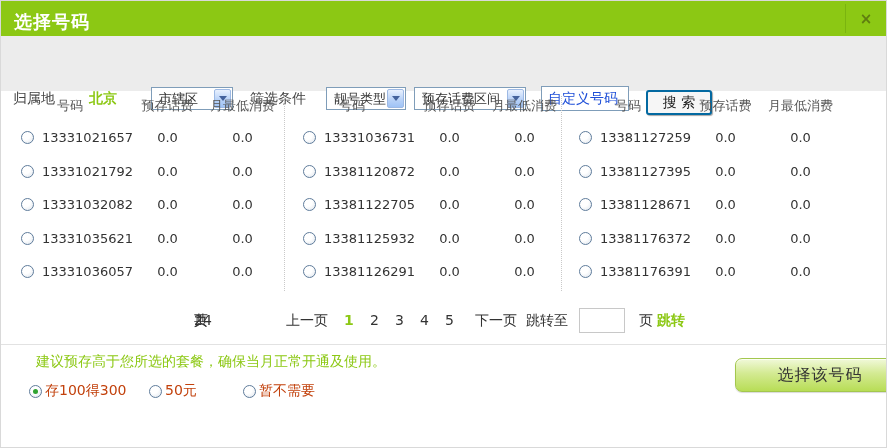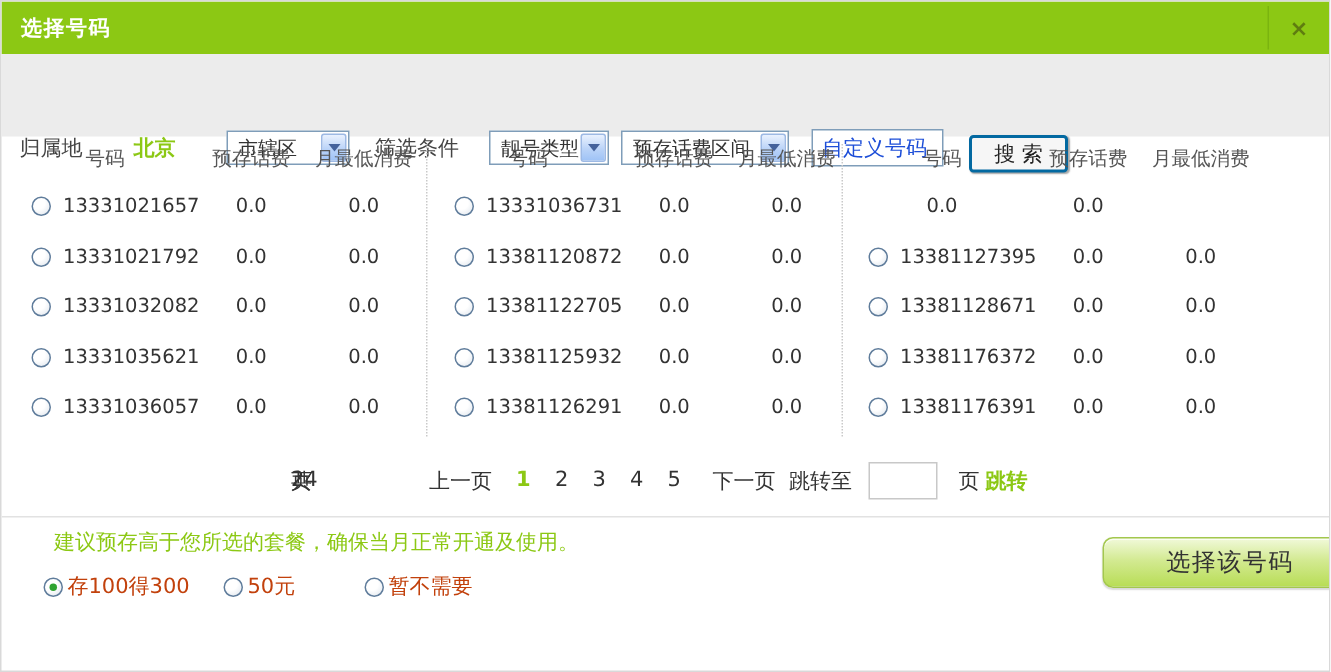--- a/index.html
+++ b/index.html
@@ -2,21 +2,21 @@
 <html><head>
 <meta charset="utf-8">
 <style>
   * { margin:0; padding:0; box-sizing:border-box; }
   html,body { width:887px; height:448px; background:#fff; }
   body { font-family:"DejaVu Sans","Liberation Sans",sans-serif; color:#333; }
   #app { position:relative; width:887px; height:448px; background:#fff; overflow:hidden; border:1px solid #d9d9d9; }
 
   
   .titlebar { position:absolute; left:0; top:0; width:887px; height:35px; background:#8CC814; }
-  .titlebar .title { position:absolute; left:13px; top:9px; font-size:14px; font-weight:bold; color:#fff; letter-spacing:1px; }
+  .titlebar .title { position:absolute; left:13px; top:9px; font-size:18px; font-weight:bold; color:#fff; letter-spacing:1px; }
   .titlebar .divider { position:absolute; right:42px; top:3px; width:1px; height:29px; background:#7ab40f; }
   .titlebar .close { position:absolute; right:12px; top:8px; width:20px; height:20px; color:#5f7d10; font-size:15px; font-weight:bold; text-align:center; line-height:20px; cursor:pointer; }
 
   
   .filterbar { position:absolute; left:0; top:35px; width:887px; height:55px; background:#ECECEC; }
   .lbl { position:absolute; font-size:14px; color:#444; top:54px; }
   .lbl-green { color:#8CC814; font-weight:bold; }
 
   .xp-select { position:absolute; top:51px; height:23px; background:#fff; border:1px solid #7F9DB9; display:flex; align-items:center; justify-content:space-between; cursor:pointer; }
   .xp-select .sel-text { font-size:13px; color:#333; padding-left:7px; white-space:nowrap; overflow:hidden; }
@@ -197,20 +197,24 @@
     </div>
   </div>
 
   <div class="num-col" style="left:562px;width:280px">
     <div class="nrow nhead">
       <span class="ncell ncell-number">号码</span>
       <span class="ncell">预存话费</span>
       <span class="ncell">月最低消费</span>
     </div>
     <div class="nrow">
+      <span class="ncell ncell-number">
+          <span class="radio"></span>
+          <span>13381127259</span>
+        </span>
       <span class="ncell">0.0</span>
       <span class="ncell">0.0</span>
     </div>
     <div class="nrow">
       <span class="ncell ncell-number">
           <span class="radio"></span>
           <span>13381127395</span>
         </span>
       <span class="ncell">0.0</span>
       <span class="ncell">0.0</span>

